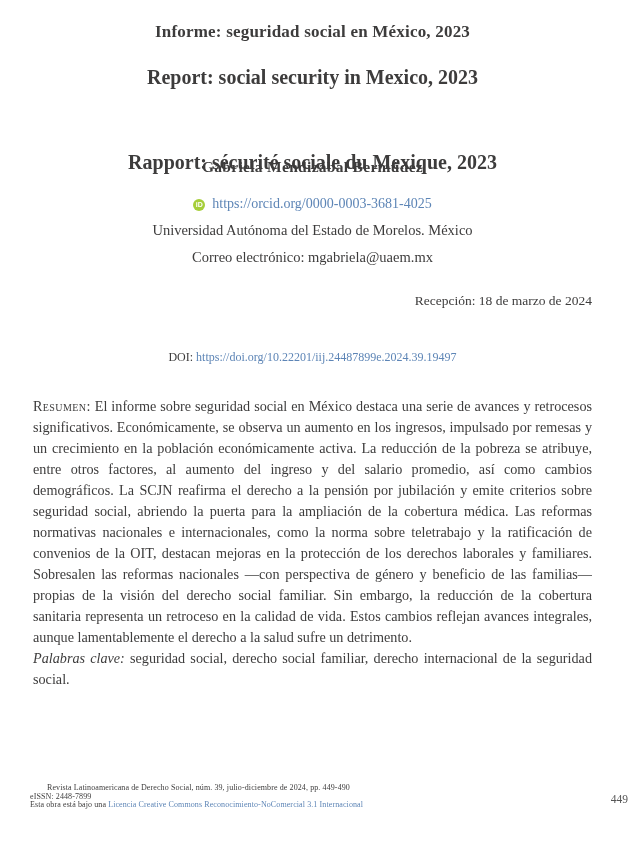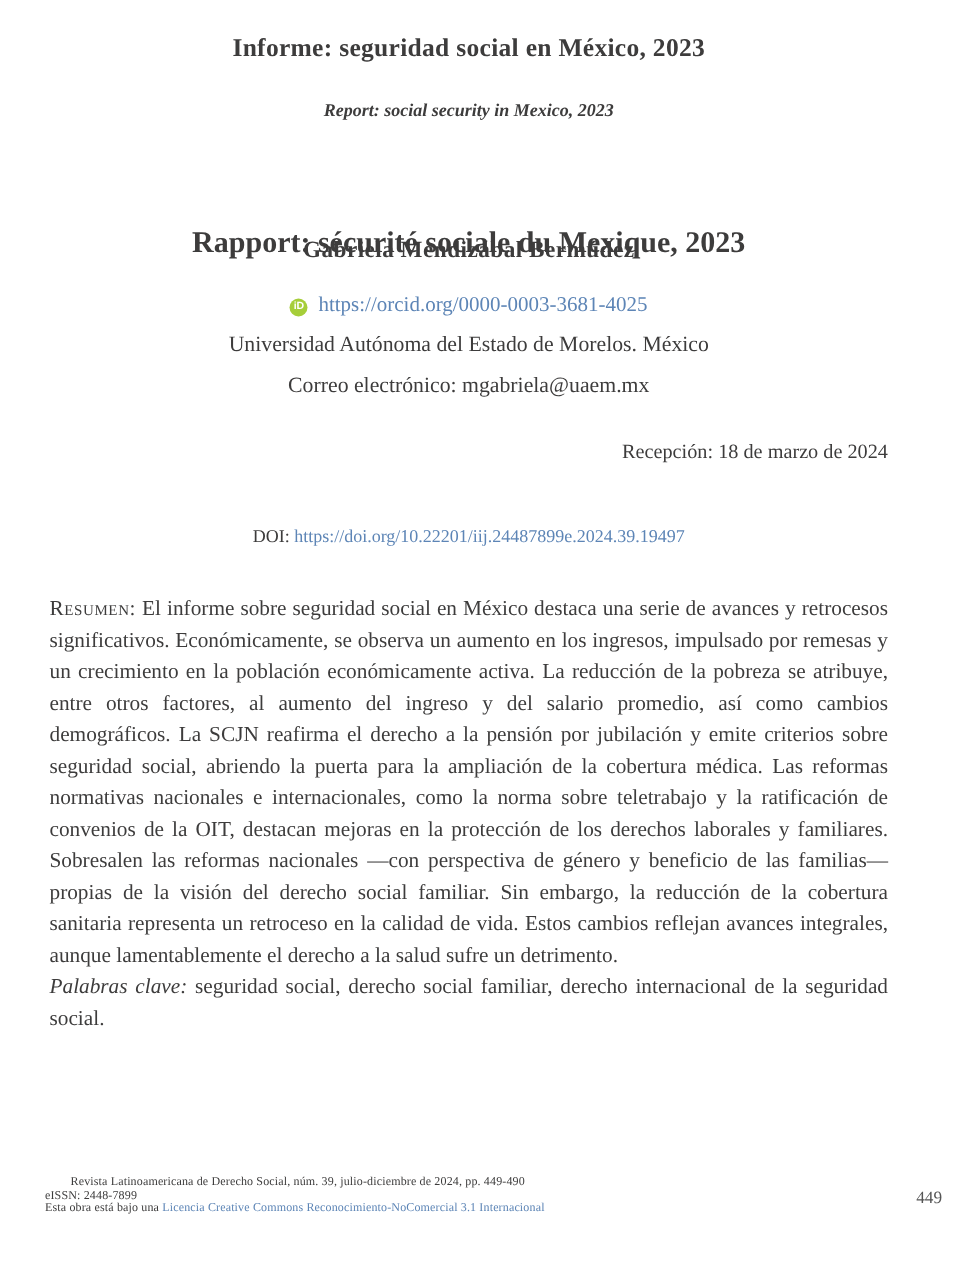--- a/index.html
+++ b/index.html
@@ -16,21 +16,21 @@
     width:640px;height:855px;
     background:#ffffff;
     font-family:"Liberation Serif", serif;
     color:var(--text);
     overflow:hidden;
   }
   .content{position:absolute;left:33px;width:559px;}
   .line{position:absolute;left:0;width:100%;}
   .centered{text-align:center;}
   .title-es{top:22px;font-size:17px;font-weight:bold;letter-spacing:.2px;}
-  .title-en{top:66px;font-size:12px;font-style:italic;}
+  .title-en{top:66px;font-size:20px;}
   .title-fr{top:110px;font-size:20px;margin-top:41px;}
   .author-name{top:158px;font-size:15.5px;font-weight:bold;letter-spacing:.3px;}
   .orcid-line{top:196px;font-size:14px;}
   .orcid-badge{
     display:inline-block;width:12px;height:12px;border-radius:50%;
     background:var(--orcid_green);color:#ffffff;
     font-family:"Liberation Sans", sans-serif;
     font-size:7px;font-weight:bold;line-height:12px;text-align:center;
     vertical-align:1px;margin-right:7px;
   }

